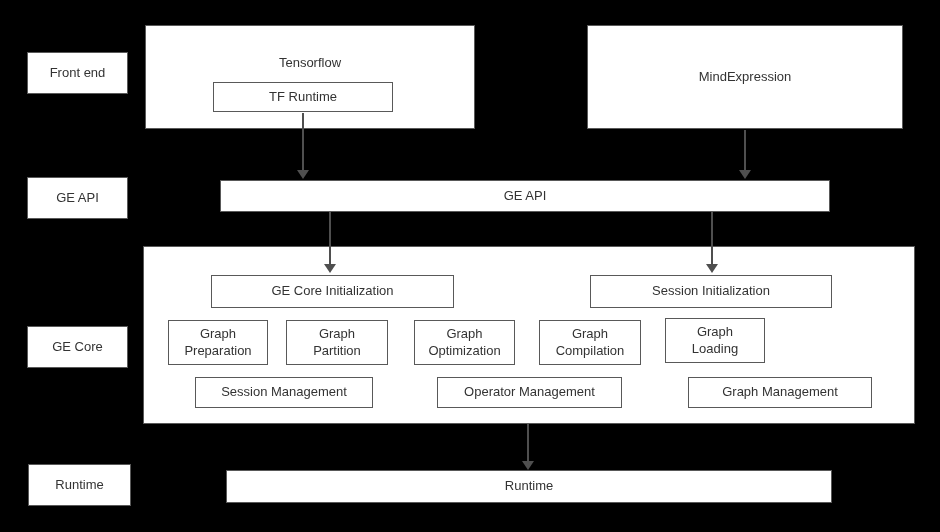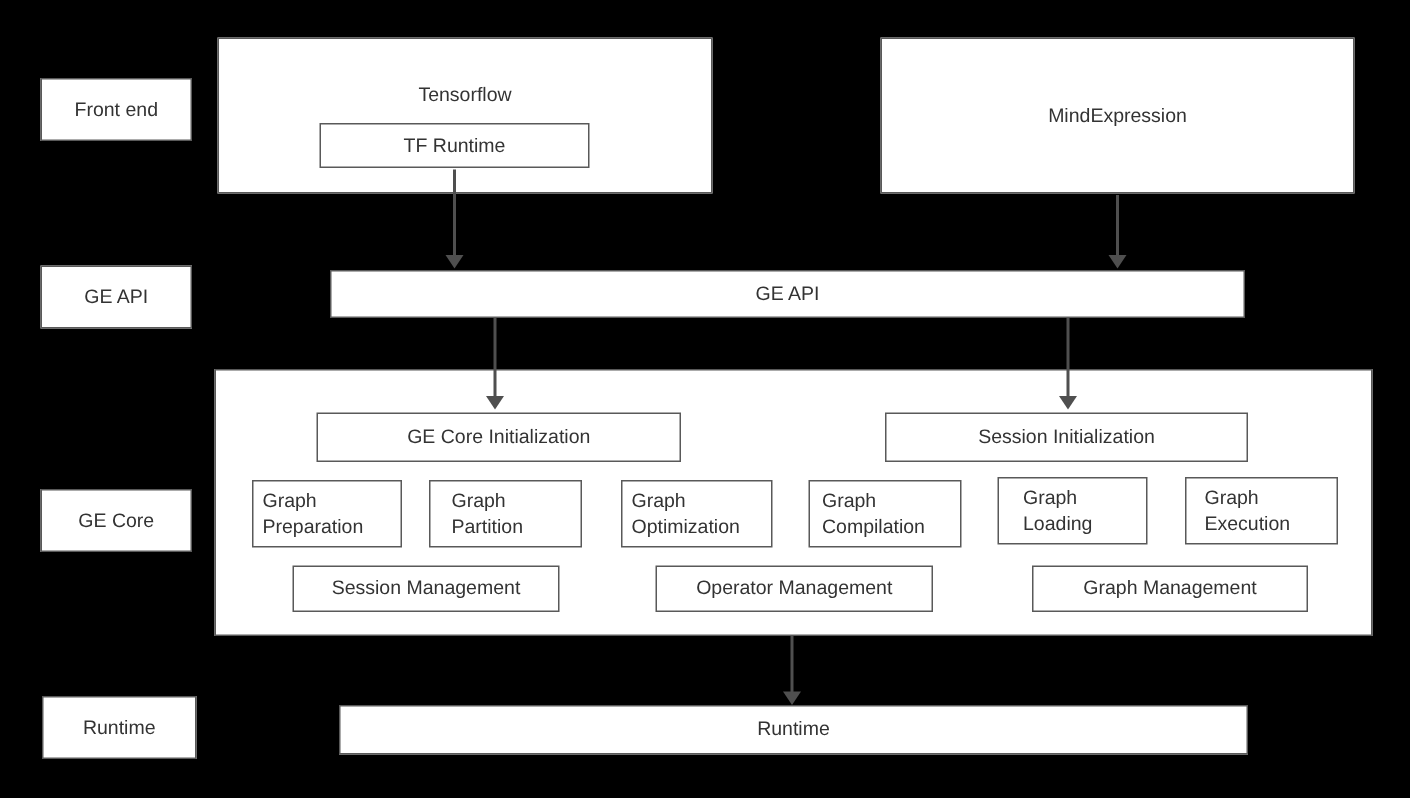--- a/index.html
+++ b/index.html
@@ -14,21 +14,21 @@
     overflow: hidden;
   }
   .box {
     position: absolute;
     background: var(--box-fill, #ffffff);
     border: 1px solid var(--box-border, #595959);
     box-sizing: border-box;
     display: flex;
     align-items: center;
     justify-content: center;
-    text-align: left;
+    text-align: center;
     line-height: 1.25;
   }
   .container-box {
     position: absolute;
     background: var(--box-fill, #ffffff);
     border: 1px solid var(--box-border, #595959);
     box-sizing: border-box;
   }
   .title-text {
     position: absolute;
@@ -100,21 +100,20 @@
   <div class="container-box z1" style="left:143px; top:246px; width:772px; height:178px;"></div>
 
   <div class="box z2" style="left:211px; top:275px; width:243px; height:33px;">GE Core Initialization</div>
   <div class="box z2" style="left:590px; top:275px; width:242px; height:33px;">Session Initialization</div>
 
   <div class="box z2" style="left:168px; top:320px; width:100px; height:45px; padding:0 6px;">Graph Preparation</div>
   <div class="box z2" style="left:286px; top:320px; width:102px; height:45px; padding:0 14px;">Graph Partition</div>
   <div class="box z2" style="left:414px; top:320px; width:101px; height:45px; padding:0 6px;">Graph Optimization</div>
   <div class="box z2" style="left:539px; top:320px; width:102px; height:45px; padding:0 8px;">Graph Compilation</div>
   <div class="box z2" style="left:665px; top:318px; width:100px; height:45px; padding:4px 16px;">Graph Loading</div>
-  <div class="box z2" style="left:790px; top:318px; width:102px; height:45px; padding:0 12px;">Graph Execution</div>
 
   <div class="box z2" style="left:195px; top:377px; width:178px; height:31px;">Session Management</div>
   <div class="box z2" style="left:437px; top:377px; width:185px; height:31px;">Operator Management</div>
   <div class="box z2" style="left:688px; top:377px; width:184px; height:31px;">Graph Management</div>
 
   <div class="arrow" style="left:522px; top:424px; height:46px;">
     <div class="shaft"></div>
     <div class="head"></div>
   </div>
 

